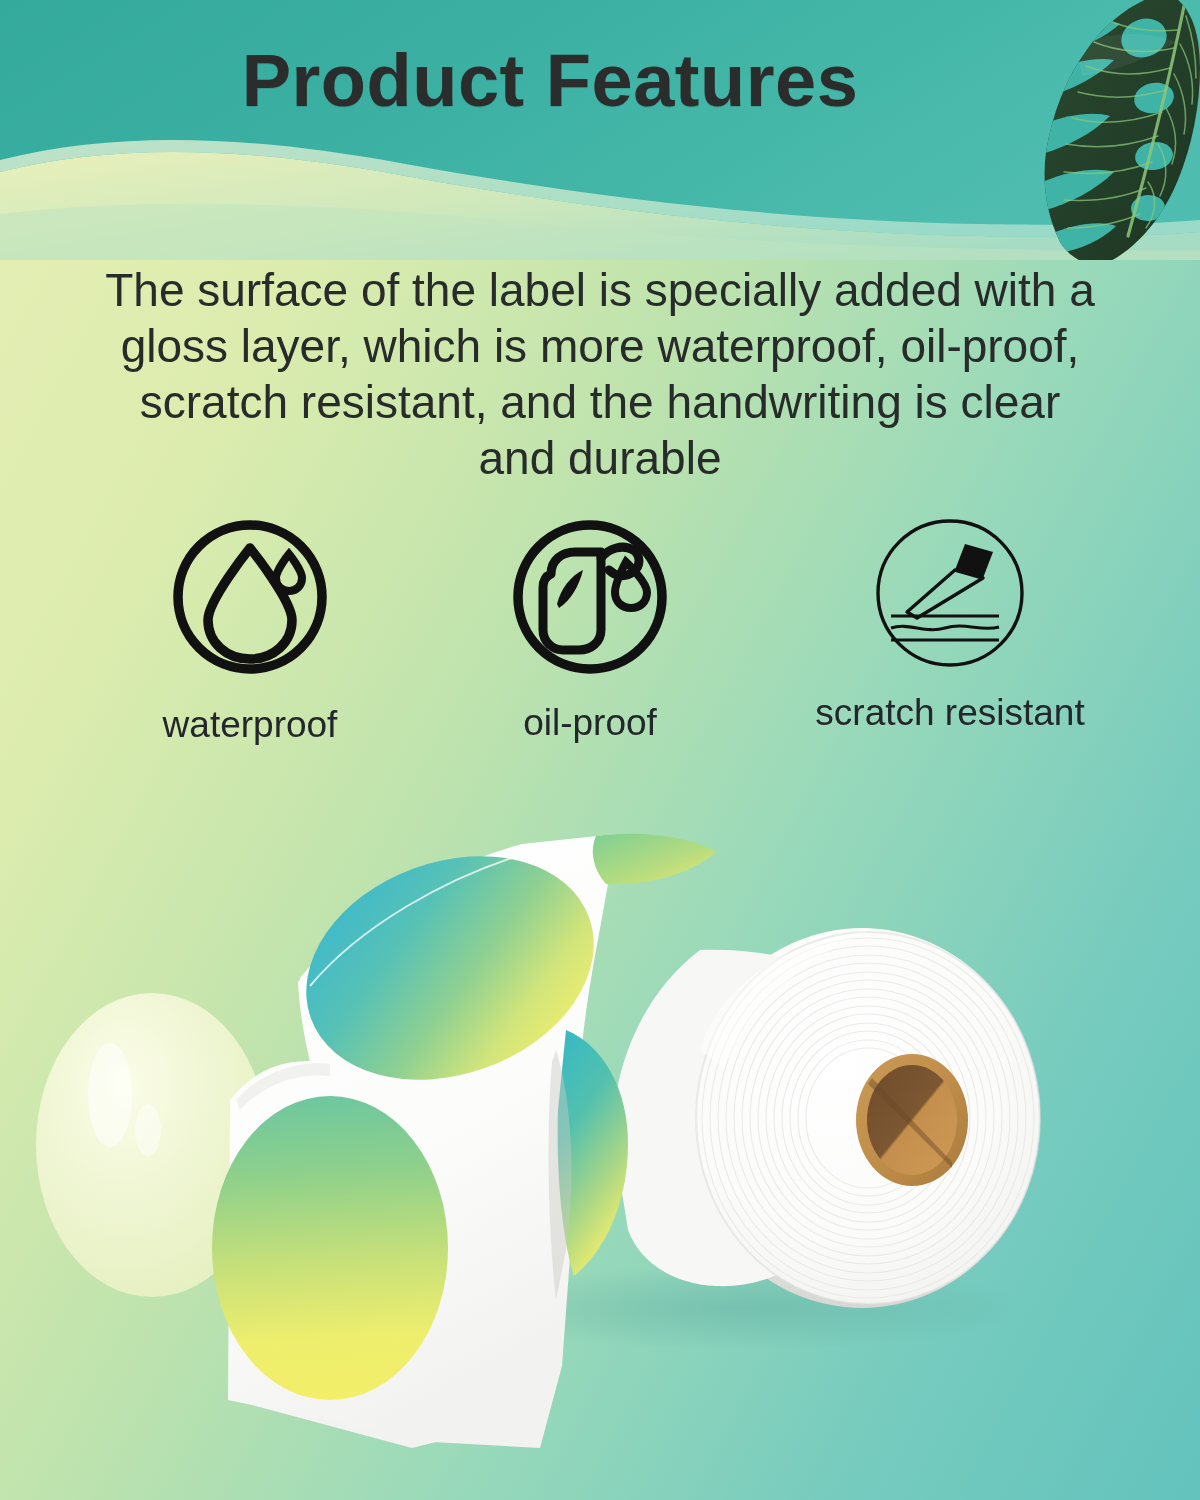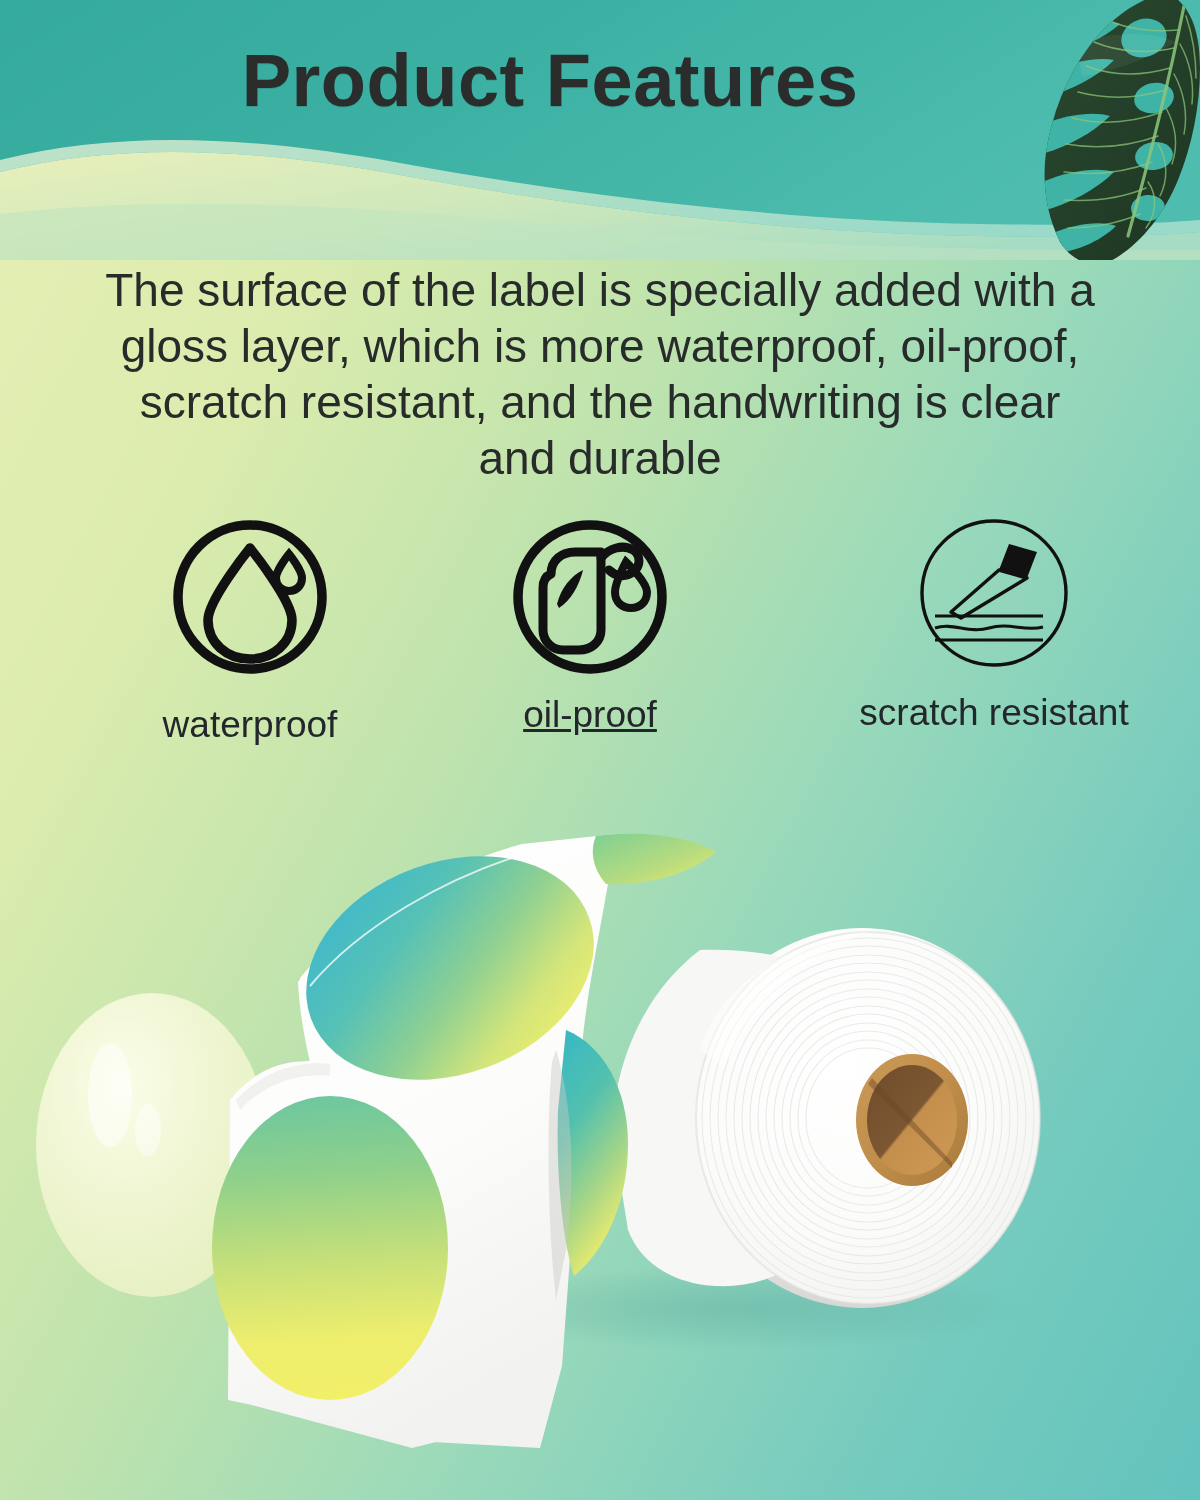--- a/index.html
+++ b/index.html
@@ -50,23 +50,23 @@
     position:absolute; left:0; top:512px; width:969px; height:260px;padding-left:32px;
   }
   .feature{ position:absolute; text-align:center; }
   .feature .ficon{ display:block; margin:0 auto; }
   .feature .flabel{
     display:block; font-size:37px; color:#23262a; white-space:nowrap;
     font-family:"Liberation Sans", sans-serif;
   }
   #feature-0{ left:110px; top:0; width:280px; }
   #feature-1{ left:440px; top:0; width:300px; }
-  #feature-2{ left:794px; top:0; width:400px; }
+  #feature-2{ left:750px; top:0; width:400px; }
   #feature-0 .flabel{ margin-top:22px; }
-  #feature-1 .flabel{ margin-top:12px;text-decoration:underline; }
+  #feature-1 .flabel{ margin-top:20px; }
   #feature-2 .flabel{ margin-top:18px; }
 
   
   .photo{ position:absolute; left:0; top:800px; width:1200px; height:700px; }
   .photo svg{ display:block; }
 </style>
 </head>
 <body>
 
 <div id="page">

